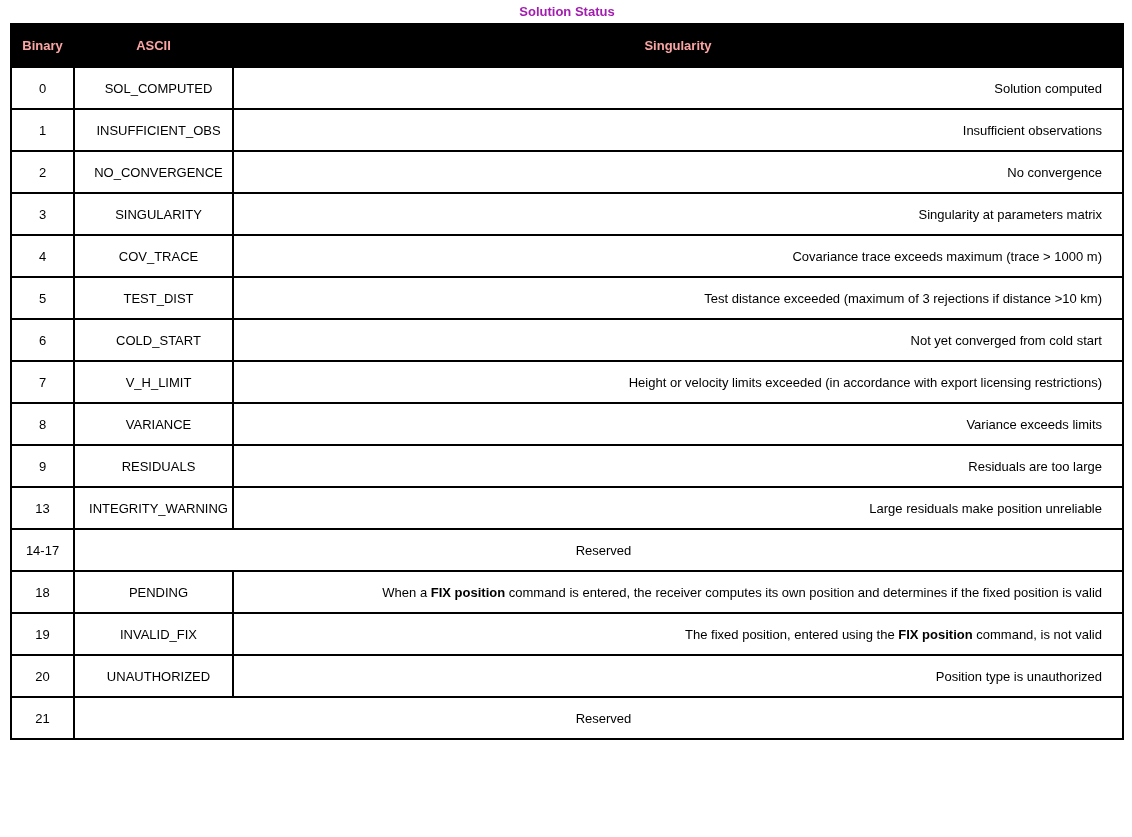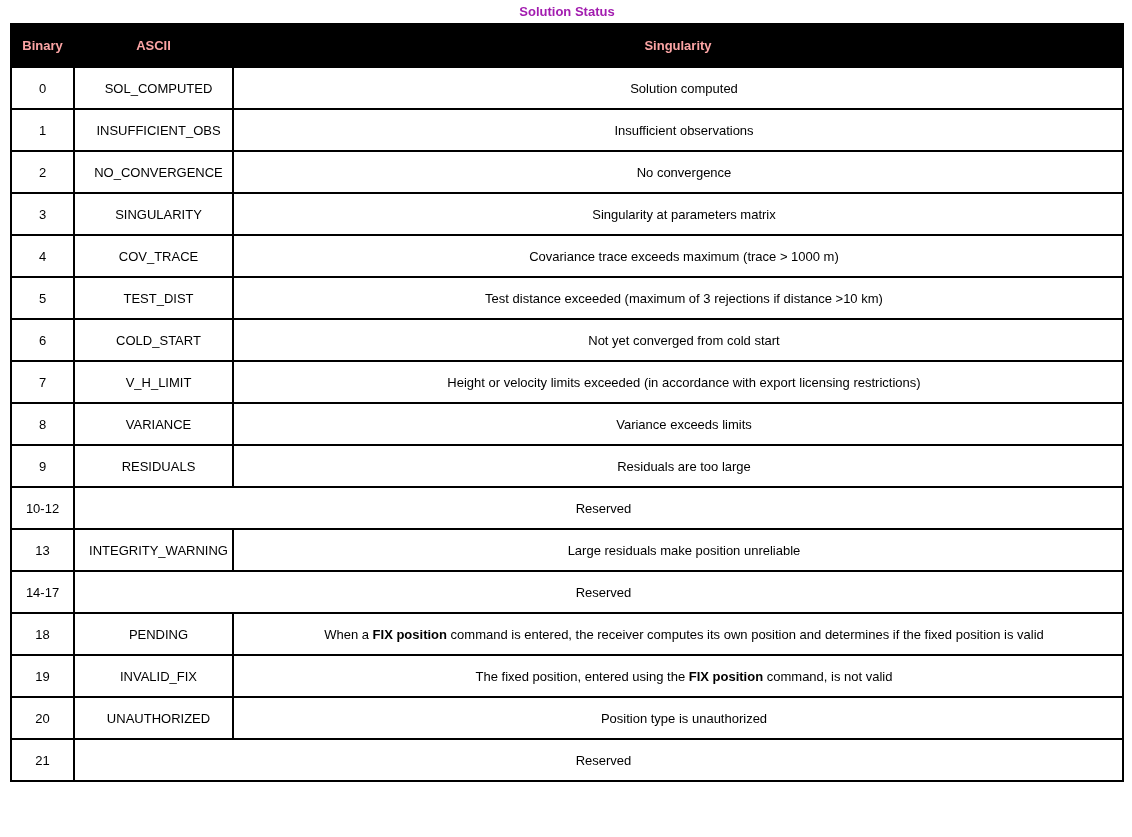--- a/index.html
+++ b/index.html
@@ -50,23 +50,23 @@
   }
   td.binary {
     text-align: center;
   }
   td.ascii {
     text-align: center;
     padding-left: 12px;
     padding-right: 2px;
   }
   td.description {
-    text-align: center;
+    text-align: right;
     padding-left: 14px;
-    padding-right: 2px;
+    padding-right: 20px;
     margin-left: 37px;
   }
   td.description b { font-weight: bold; }
 </style>
 </head>
 <body>
 
 <div class="page">
   <div class="title">Solution Status</div>
   <table class="status-table">
@@ -127,24 +127,20 @@
           <td class="binary">8</td>
           <td class="ascii">VARIANCE</td>
           <td class="description"><span>Variance exceeds limits</span></td>
         </tr>
         <tr>
           <td class="binary">9</td>
           <td class="ascii">RESIDUALS</td>
           <td class="description"><span>Residuals are too large</span></td>
         </tr>
         <tr>
-          <td class="binary">10-12</td>
-          <td colspan="2" class="ascii">Reserved</td>
-        </tr>
-        <tr>
           <td class="binary">13</td>
           <td class="ascii">INTEGRITY_WARNING</td>
           <td class="description"><span>Large residuals make position unreliable</span></td>
         </tr>
         <tr>
           <td class="binary">14-17</td>
           <td colspan="2" class="ascii">Reserved</td>
         </tr>
         <tr>
           <td class="binary">18</td>

